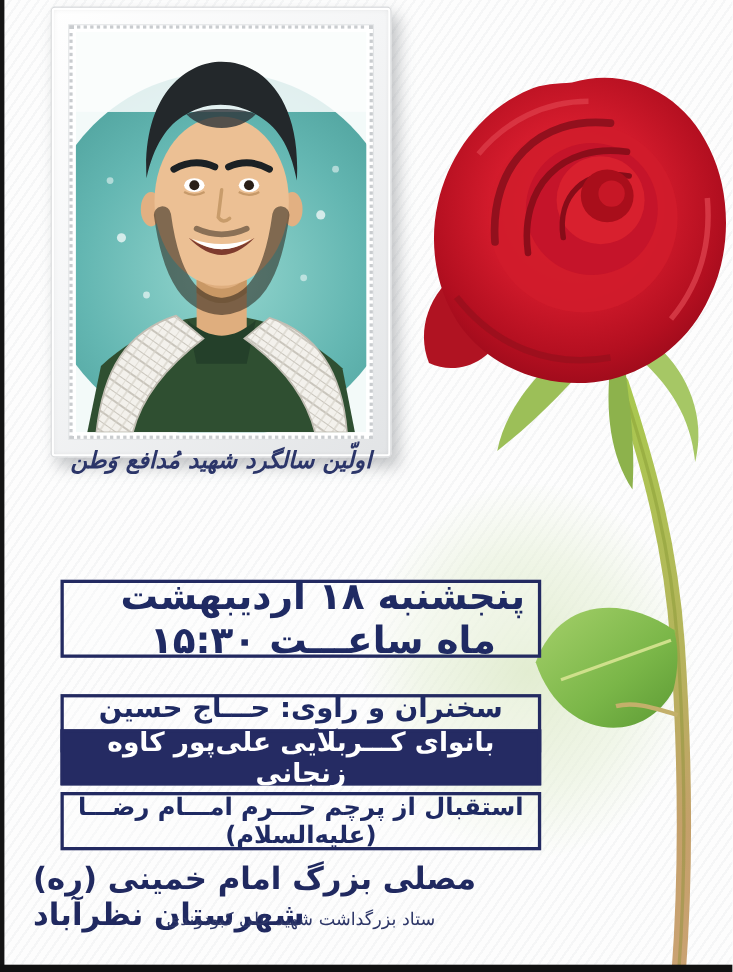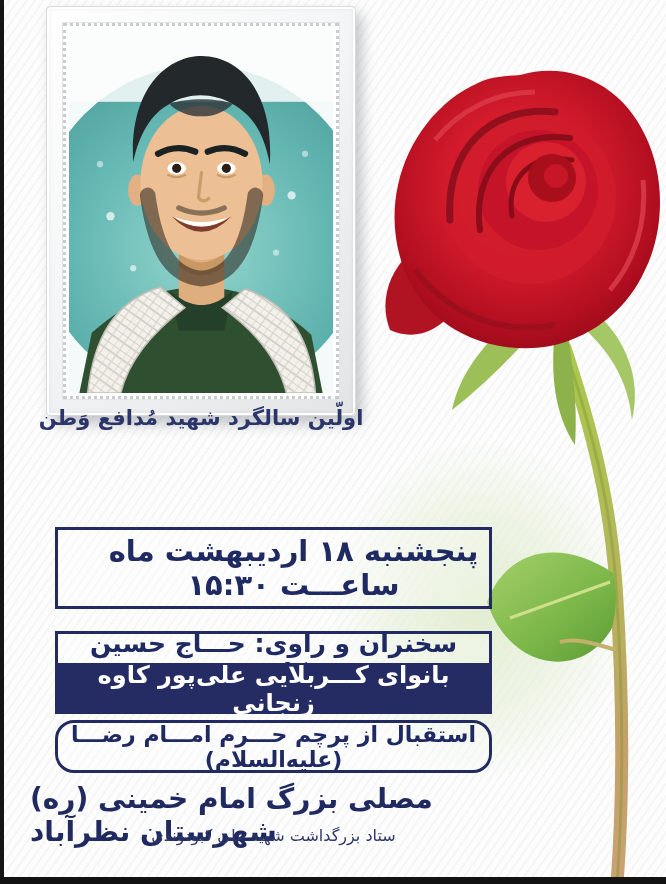--- a/index.html
+++ b/index.html
@@ -41,42 +41,42 @@
   .frame-bead svg{display:block;width:100%;height:100%;}
 
   
   .rose-wrap{position:absolute;left:360px;top:30px;width:306px;height:854px;z-index:2;}
   .rose-wrap svg{display:block;width:100%;height:100%;}
 
   
   .subtitle{
     position:absolute;left:36px;top:406px;width:330px;z-index:4;
     text-align:center;direction:rtl;
-    color:#2b3569;font-size:21px;font-weight:600;letter-spacing:-0.5px;
+    color:#2b3569;font-size:21px;font-weight:600;letter-spacing:-0.5px;font-style:italic;
   }
   .title{
     position:absolute;left:6px;top:442px;width:530px;z-index:4;
     text-align:center;direction:rtl;font-weight:bold;font-size:45px;letter-spacing:-1px;
     color:#232a61;line-height:1.3;
   }
   .title .red{color:#d22c23;}
   .title .navy{color:#232a61;}
 
   .rowbox{
     position:absolute;left:55px;width:437px;z-index:4;box-sizing:border-box;
     display:flex;align-items:center;justify-content:center;
     direction:rtl;text-align:center;
     color:#1f2a63;font-weight:bold;
   }
   .outlined{border:3px solid #232a61;background:rgba(255,255,255,0.25);}
   .filled{background:#252b63;color:#ffffff;border:3px solid #252b63;}
-  .box-1{top:527px;height:82px;font-size:29px;padding-left:40px;}
+  .box-1{top:527px;height:71px;font-size:34px;padding-left:40px;}
   .box-2{top:604px;height:53px;font-size:25px;margin-top:27px;}
   .box-3{top:663px;height:51px;font-size:24px;}
-  .box-4{top:720px;height:53px;font-size:22px;border-radius:19px;}
+  .box-4{top:720px;height:53px;font-size:22px;}
 
   .venue{
     position:absolute;left:30px;top:782px;width:480px;z-index:4;
     direction:rtl;text-align:left;color:#202960;font-weight:bold;font-size:28px;letter-spacing:-0.5px;
   }
   .organizer{
     position:absolute;left:55px;top:826px;width:437px;z-index:4;
     direction:rtl;text-align:center;color:#2e3768;font-weight:500;font-size:16px;letter-spacing:-0.5px;
   }
 </style>

